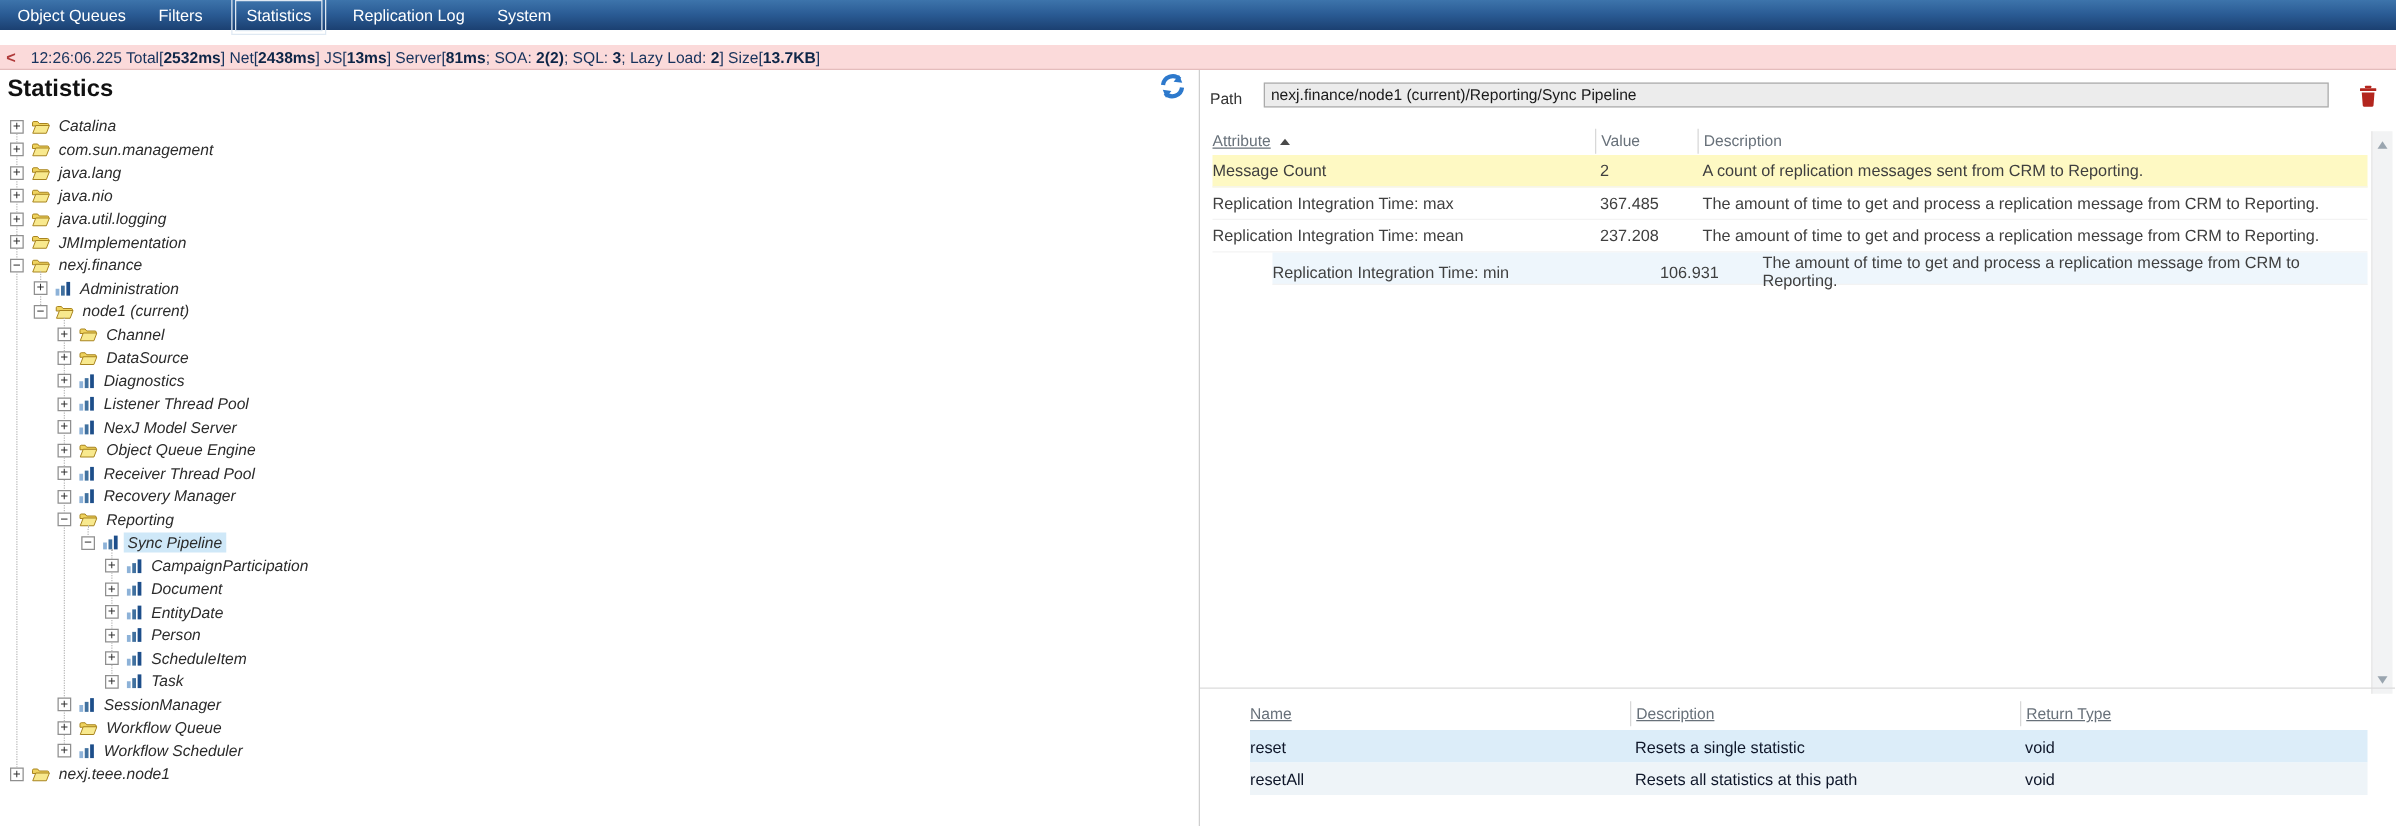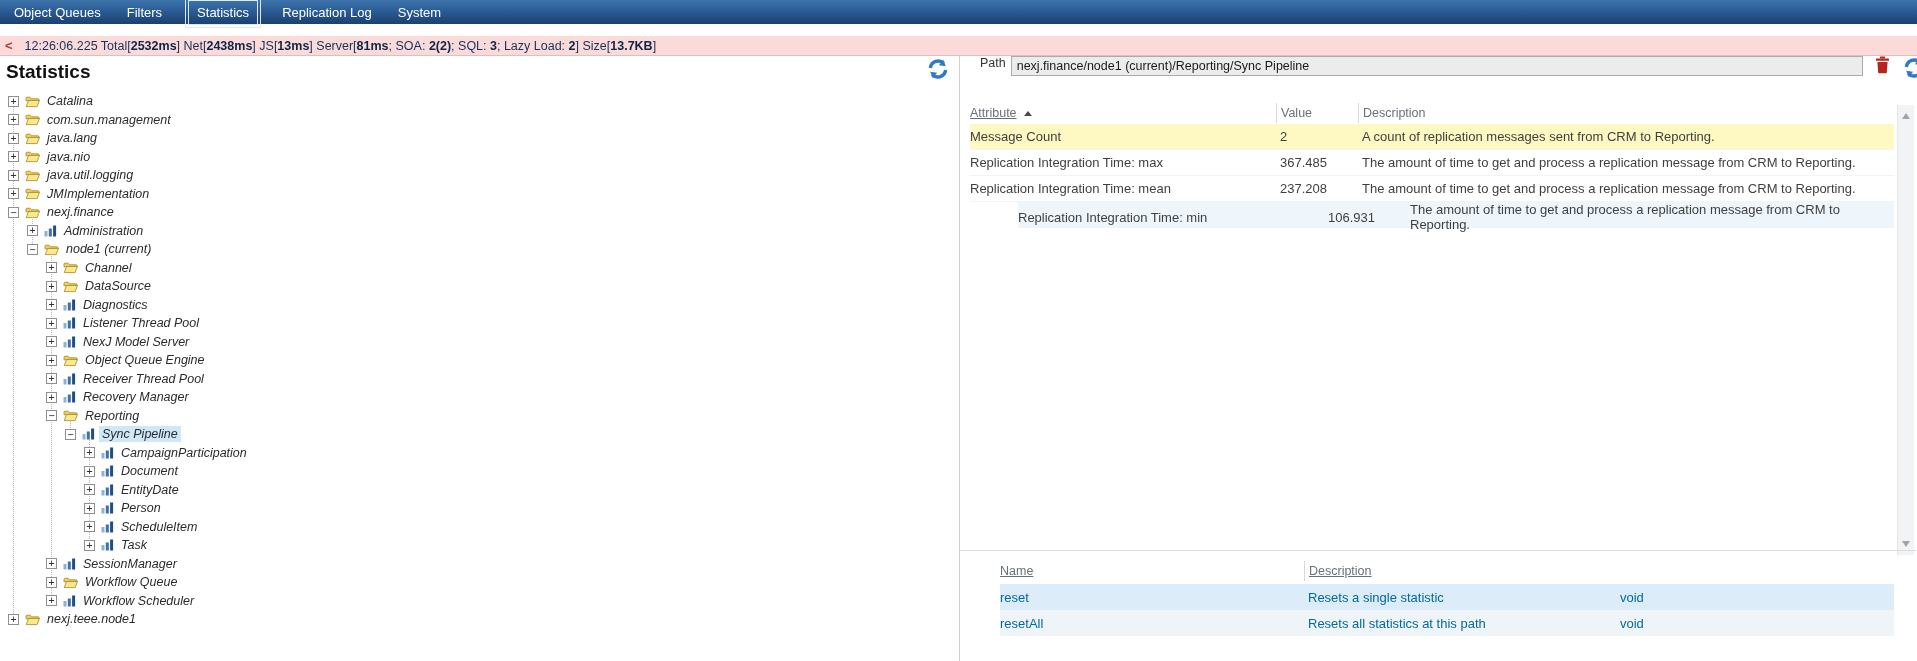--- a/index.html
+++ b/index.html
@@ -32,21 +32,21 @@
   .xbox { display:inline-flex; align-items:center; justify-content:center; width:11px; height:11px;
     border:1px solid #8f8f8f; background:#fff; font-size:10px; line-height:9px; color:#333;
     font-family:"DejaVu Sans Mono",monospace; flex:0 0 11px; z-index:2; }
   .ticon { display:inline-flex; margin:0 4px 0 6px; flex:0 0 auto; }
   .tlabel { padding:1px 3px;font-style:italic; }
   .trow.sel .tlabel { background:#cfe8f8; }
   .guide { position:absolute; width:1px; border-left:1px dotted #b9b9b9; z-index:1; }
 
   
   .right-panel { position:relative; width:956px; height:605px; background:#fff; }
-  .pathbar { position:absolute; top:0; left:12px; right:0; height:30px; display:flex; align-items:flex-start; padding-left:8px; }
+  .pathbar { position:absolute; top:0; left:0; right:0; height:30px; display:flex; align-items:flex-end; padding-left:8px;gap:12px; }
   .pathbar label { font-size:12.5px; color:#333; margin-right:5px; }
   .path-input { flex:0 0 852px; height:20px; background:#ececec; border:1px solid #ababab;
     font-family:inherit; font-size:12.5px; color:#1a1a1a; padding:0 5px; }
   .icon-btn { display:inline-flex; margin-left:12px; cursor:pointer; }
 
   
   .grid-top, .grid-bot { display:grid; align-items:center; }
   .grid-top { grid-template-columns:306px 82px 1fr; }
   .grid-bot { grid-template-columns:304px 312px 1fr;margin-left:30px; }
   .thead { position:absolute; left:10px; right:22px; height:22px; font-size:12.5px; color:#68717a; }
@@ -57,21 +57,21 @@
     border-right:4px solid transparent; border-bottom:5px solid #4a4a4a; margin-left:7px; }
   .attr-rows { position:absolute; top:68px; left:10px; right:22px; }
   .attr-rows .rrow { height:26px; font-size:13px; color:#3f3f3f; border-bottom:1px solid #f3f3f3; }
   .attr-rows .rrow:nth-child(1) { background:#fef9c3; }
   .attr-rows .rrow:nth-child(4) { background:#eef6fc;margin-left:48px; }
   .attr-rows .cell2, .attr-rows .cell3 { padding-left:4px; }
 
   .methods-divider { position:absolute; top:494px; left:0; right:0; border-top:1px solid #dcdcdc; }
   .mhead { top:504px; }
   .meth-rows { position:absolute; top:528px; left:10px; right:22px; }
-  .meth-rows .rrow { height:26px; font-size:13px; color:#0369a1; }
+  .meth-rows .rrow { height:26px; font-size:13px; color:#0f172a; }
   .meth-rows .rrow:nth-child(1) { background:#dcedf9; }
   .meth-rows .rrow:nth-child(2) { background:#eef4f8; }
   .meth-rows .cell2, .meth-rows .cell3 { padding-left:4px; }
 
   
   .vscroll { position:absolute; top:49px; right:2px; width:17px; height:450px; background:#f2f3f4;
     border-left:1px solid #e6e6e6; }
   .vscroll .arr { position:absolute; left:4px; width:0; height:0;
     border-left:4.5px solid transparent; border-right:4.5px solid transparent; }
   .vscroll .up { top:8px; border-bottom:6px solid #9aa5af; }
@@ -482,20 +482,23 @@
       </div>
 
       <div class="methods-divider"></div>
       <div class="thead grid-bot mhead">
         <div class="hcell">
           <span class="hul">Name</span>
         </div>
         <div class="hcell hsep">
           <span class="hul">Description</span>
         </div>
+        <div class="hcell hsep">
+          <span class="hul">Return Type</span>
+        </div>
       </div>
       <div class="meth-rows" id="meth-rows">
           <div class="rrow grid-bot">
             <div class="cell1">reset</div>
             <div class="cell2">Resets a single statistic</div>
             <div class="cell3">void</div>
           </div>
           <div class="rrow grid-bot">
             <div class="cell1">resetAll</div>
             <div class="cell2">Resets all statistics at this path</div>

